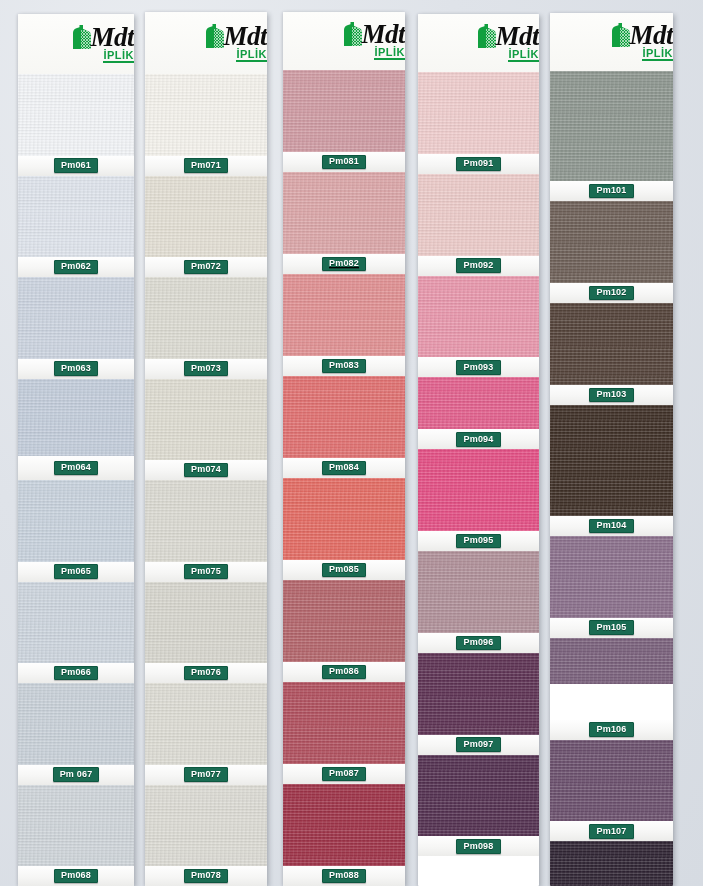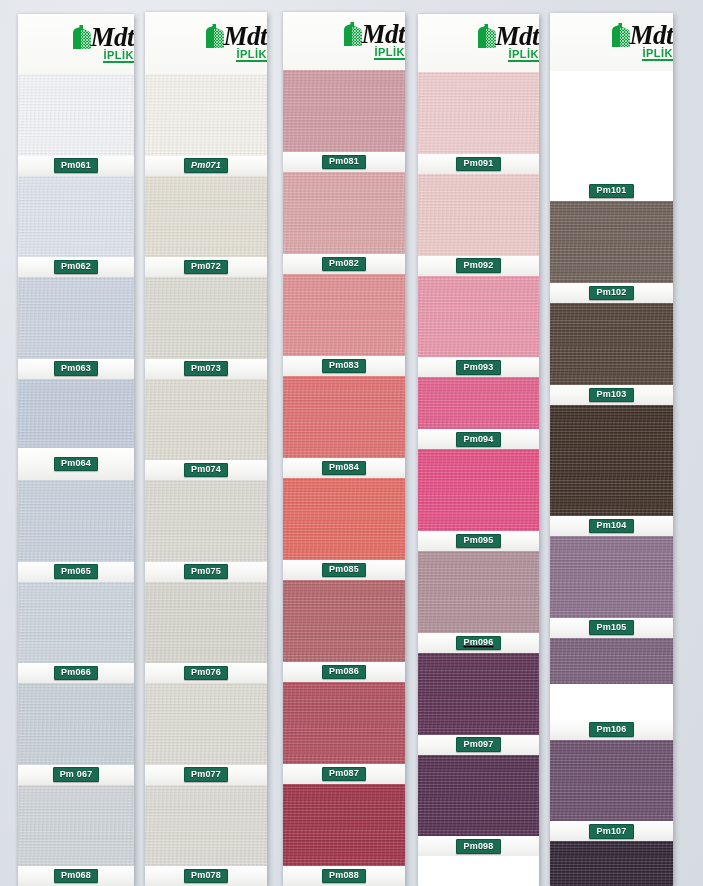--- a/index.html
+++ b/index.html
@@ -154,21 +154,21 @@
           </div>
         </div>
         <div class="swatch-block" style="height: 101.5px;">
           <div class="swatch-color" style="background: rgb(204, 212, 224); height: 81.5px;"></div>
           <div class="label-band" style="height: 20px;">
             <span class="code-badge">Pm063</span>
           </div>
         </div>
         <div class="swatch-block" style="height: 101.5px;">
           <div class="swatch-color" style="background: rgb(195, 205, 219); height: 81.5px;"></div>
-          <div class="label-band" style="height: 32px;">
+          <div class="label-band" style="height: 24px;">
             <span class="code-badge">Pm064</span>
           </div>
         </div>
         <div class="swatch-block" style="height: 101.5px;">
           <div class="swatch-color" style="background: rgb(200, 210, 221); height: 81.5px;"></div>
           <div class="label-band" style="height: 20px;">
             <span class="code-badge">Pm065</span>
           </div>
         </div>
         <div class="swatch-block" style="height: 101.5px;">
@@ -205,21 +205,21 @@
               <path d="M12 24 L12 3 L20 6.5 Q22 7.5 22 10.5 L22 24 Z" fill="url(#mesh1)" opacity="0.85"></path>
               <rect x="10.5" y="0" width="3.5" height="5" fill="#11a03f"></rect>
             </svg></span>
           <span class="logo-text">
             <span class="logo-mdt" style="font-size: 27px;">Mdt</span>
             <span class="logo-iplik" style="font-size: 11px;">İPLİK</span>
           </span>
         </div>
       </div>
       <div class="swatches">
-        <div class="swatch-block" style="height: 101.5px; font-style: italic;">
+        <div class="swatch-block" style="height: 101.5px;">
           <div class="swatch-color" style="background: rgb(244, 242, 236); height: 81.5px;"></div>
           <div class="label-band" style="height: 20px;">
             <span class="code-badge">Pm071</span>
           </div>
         </div>
         <div class="swatch-block" style="height: 101.5px;">
           <div class="swatch-color" style="background: rgb(227, 223, 212); height: 81.5px;"></div>
           <div class="label-band" style="height: 20px;">
             <span class="code-badge">Pm072</span>
           </div>
@@ -284,21 +284,21 @@
       </div>
       <div class="swatches">
         <div class="swatch-block" style="height: 102px;">
           <div class="swatch-color" style="background: rgb(207, 155, 163); height: 82px;"></div>
           <div class="label-band" style="height: 20px;">
             <span class="code-badge">Pm081</span>
           </div>
         </div>
         <div class="swatch-block" style="height: 102px;">
           <div class="swatch-color" style="background: rgb(219, 166, 168); height: 82px;"></div>
-          <div class="label-band" style="height: 20px;">
+          <div class="label-band" style="height: 20px; text-decoration: underline;">
             <span class="code-badge">Pm082</span>
           </div>
         </div>
         <div class="swatch-block" style="height: 102px;">
           <div class="swatch-color" style="background: rgb(224, 144, 146); height: 82px;"></div>
           <div class="label-band" style="height: 20px;">
             <span class="code-badge">Pm083</span>
           </div>
         </div>
         <div class="swatch-block" style="height: 102px;">
@@ -379,21 +379,21 @@
           </div>
         </div>
         <div class="swatch-block" style="height: 101.75px;">
           <div class="swatch-color" style="background: rgb(227, 79, 132); height: 81.75px;"></div>
           <div class="label-band" style="height: 20px;">
             <span class="code-badge">Pm095</span>
           </div>
         </div>
         <div class="swatch-block" style="height: 101.75px;">
           <div class="swatch-color" style="background: rgb(176, 144, 153); height: 81.75px;"></div>
-          <div class="label-band" style="height: 20px; text-decoration: underline;">
+          <div class="label-band" style="height: 20px;">
             <span class="code-badge">Pm096</span>
           </div>
         </div>
         <div class="swatch-block" style="height: 101.75px;">
           <div class="swatch-color" style="background: rgb(93, 50, 83); height: 81.75px;"></div>
           <div class="label-band" style="height: 20px;">
             <span class="code-badge">Pm097</span>
           </div>
         </div>
         <div class="swatch-block" style="height: 101.75px;">
@@ -418,21 +418,21 @@
               <path d="M12 24 L12 3 L20 6.5 Q22 7.5 22 10.5 L22 24 Z" fill="url(#mesh4)" opacity="0.85"></path>
               <rect x="10.5" y="0" width="3.5" height="5" fill="#11a03f"></rect>
             </svg></span>
           <span class="logo-text">
             <span class="logo-mdt" style="font-size: 27px;">Mdt</span>
             <span class="logo-iplik" style="font-size: 11px;">İPLİK</span>
           </span>
         </div>
       </div>
       <div class="swatches">
-        <div class="swatch-block" style="height: 130px; align-items: center;">
+        <div class="swatch-block" style="height: 130px;">
           <div class="swatch-color" style="background: rgb(141, 150, 143); height: 81.875px;"></div>
           <div class="label-band" style="height: 20px;">
             <span class="code-badge">Pm101</span>
           </div>
         </div>
         <div class="swatch-block" style="height: 101.875px;">
           <div class="swatch-color" style="background: rgb(109, 95, 87); height: 81.875px;"></div>
           <div class="label-band" style="height: 20px;">
             <span class="code-badge">Pm102</span>
           </div>

